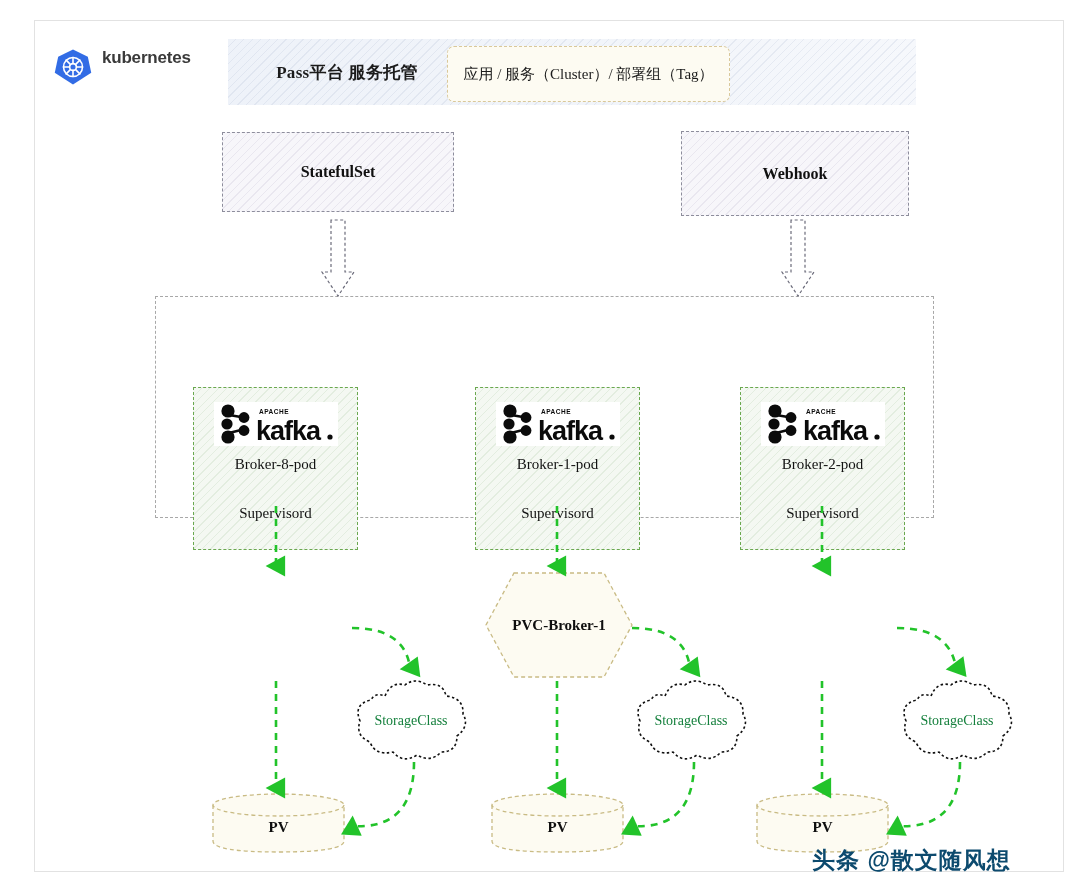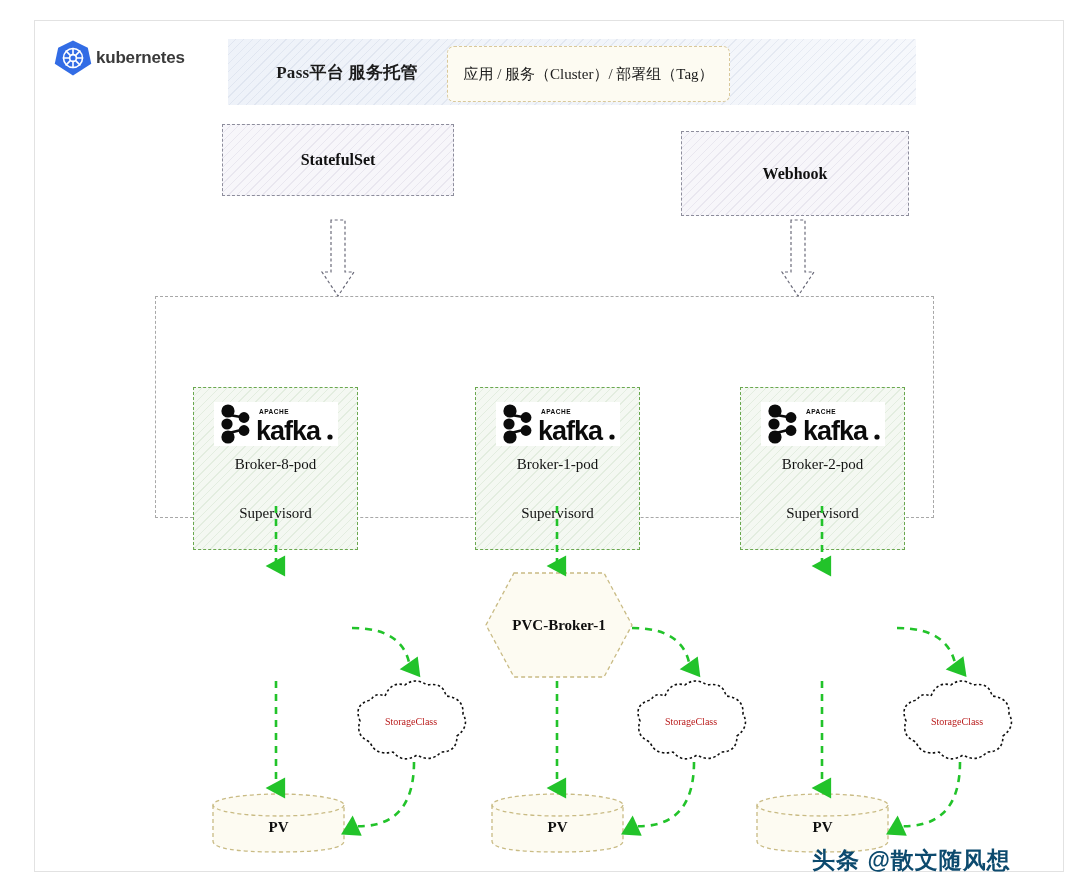--- a/index.html
+++ b/index.html
@@ -73,24 +73,23 @@
     font-size: 15px;
     color: #1b1b1b;
     white-space: nowrap;
     font-family: "Liberation Serif", "DejaVu Serif", serif;
   }
 
   
   .k8s-logo-wrap {
     position: absolute;
     left: 54px;
-    top: 39px;
-    display: flex;
-    align-items: center;
-    gap: 4px;
+    top: 48px;
+    display: flex;
+    gap: 10px;
   }
   .k8s-mark { width: 38px; height: 38px; display: block; }
   .k8s-word {
     font-family: "Liberation Sans", "DejaVu Sans", sans-serif;
     font-size: 17px;
     font-weight: bold;
     color: #3a3a3a;
     letter-spacing: -0.2px;
   }
 
@@ -109,21 +108,21 @@
     display: flex;
     align-items: center;
     justify-content: center;
   }
   .hatch-box .lbl {
     font-size: 16px;
     font-weight: bold;
     color: #101010;
     font-family: "Liberation Serif", "DejaVu Serif", serif;
   }
-  #box-statefulset { left: 222px; top: 124px; width: 232px; height: 72px; }
+  #box-statefulset { left: 222px; top: 132px; width: 232px; height: 80px; }
   #box-webhook     { left: 681px; top: 131px; width: 228px; height: 85px; }
 
   
   .pods-container {
     position: absolute;
     left: 155px;
     top: 296px;
     width: 779px;
     height: 222px;
     border: 1px dashed #a8a8a8;
@@ -207,22 +206,22 @@
     width: 120px;
     height: 90px;
   }
   .cloud svg { position: absolute; inset: 0; width: 100%; height: 100%; }
   .cloud .lbl {
     position: absolute;
     inset: 0;
     display: flex;
     align-items: center;
     justify-content: center;
-    font-size: 10px;
-    color: #b91c1c;
+    font-size: 14px;
+    color: #15803d;
     font-family: "Liberation Serif", "DejaVu Serif", serif;
   }
   #sc-0 { left: 351px; top: 676px; }
   #sc-1 { left: 631px; top: 676px; }
   #sc-2 { left: 897px; top: 676px; }
 
   
   .pv {
     position: absolute;
     width: 135px;

